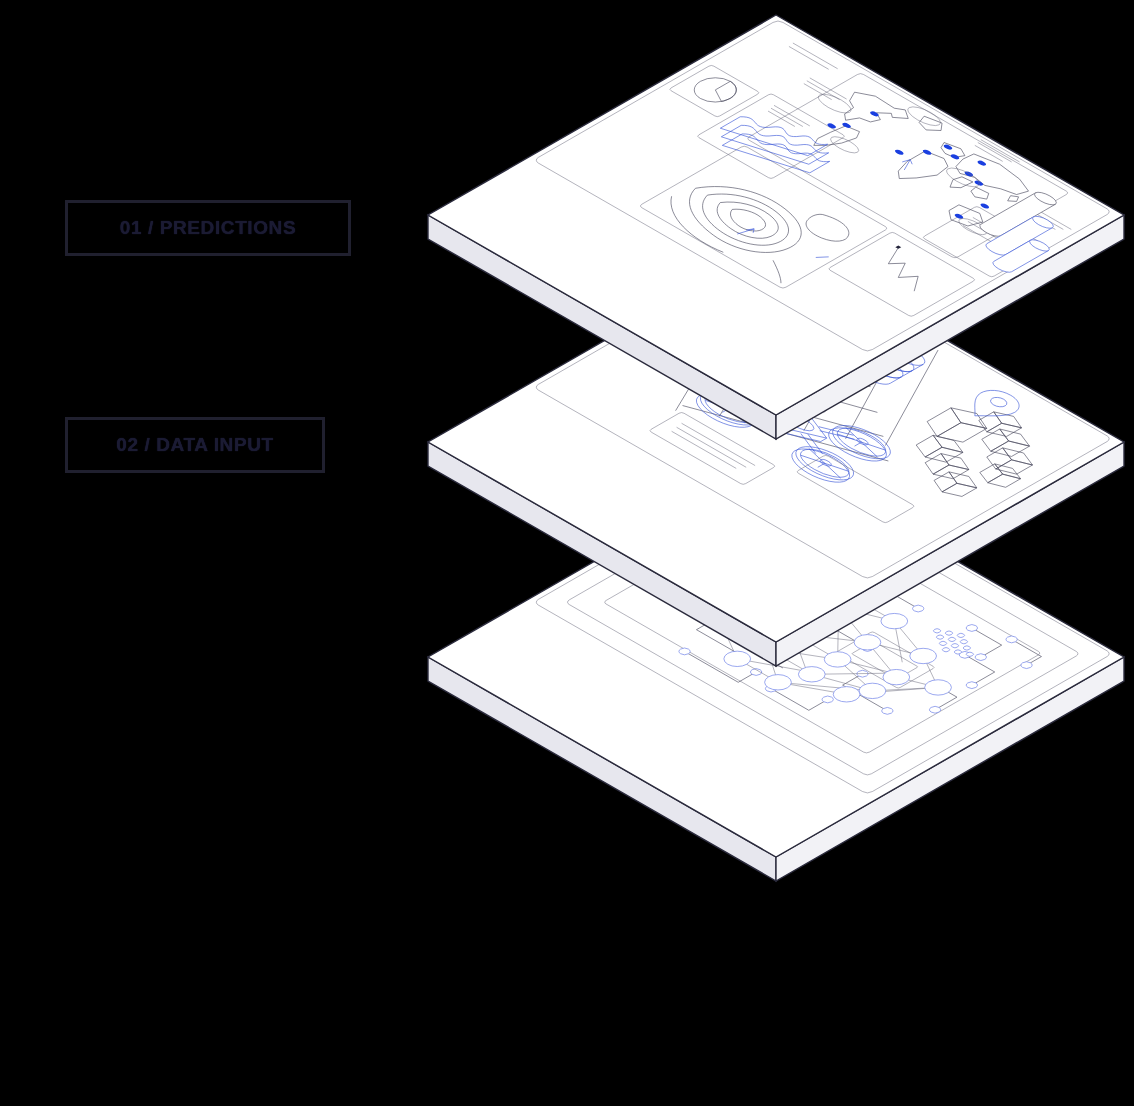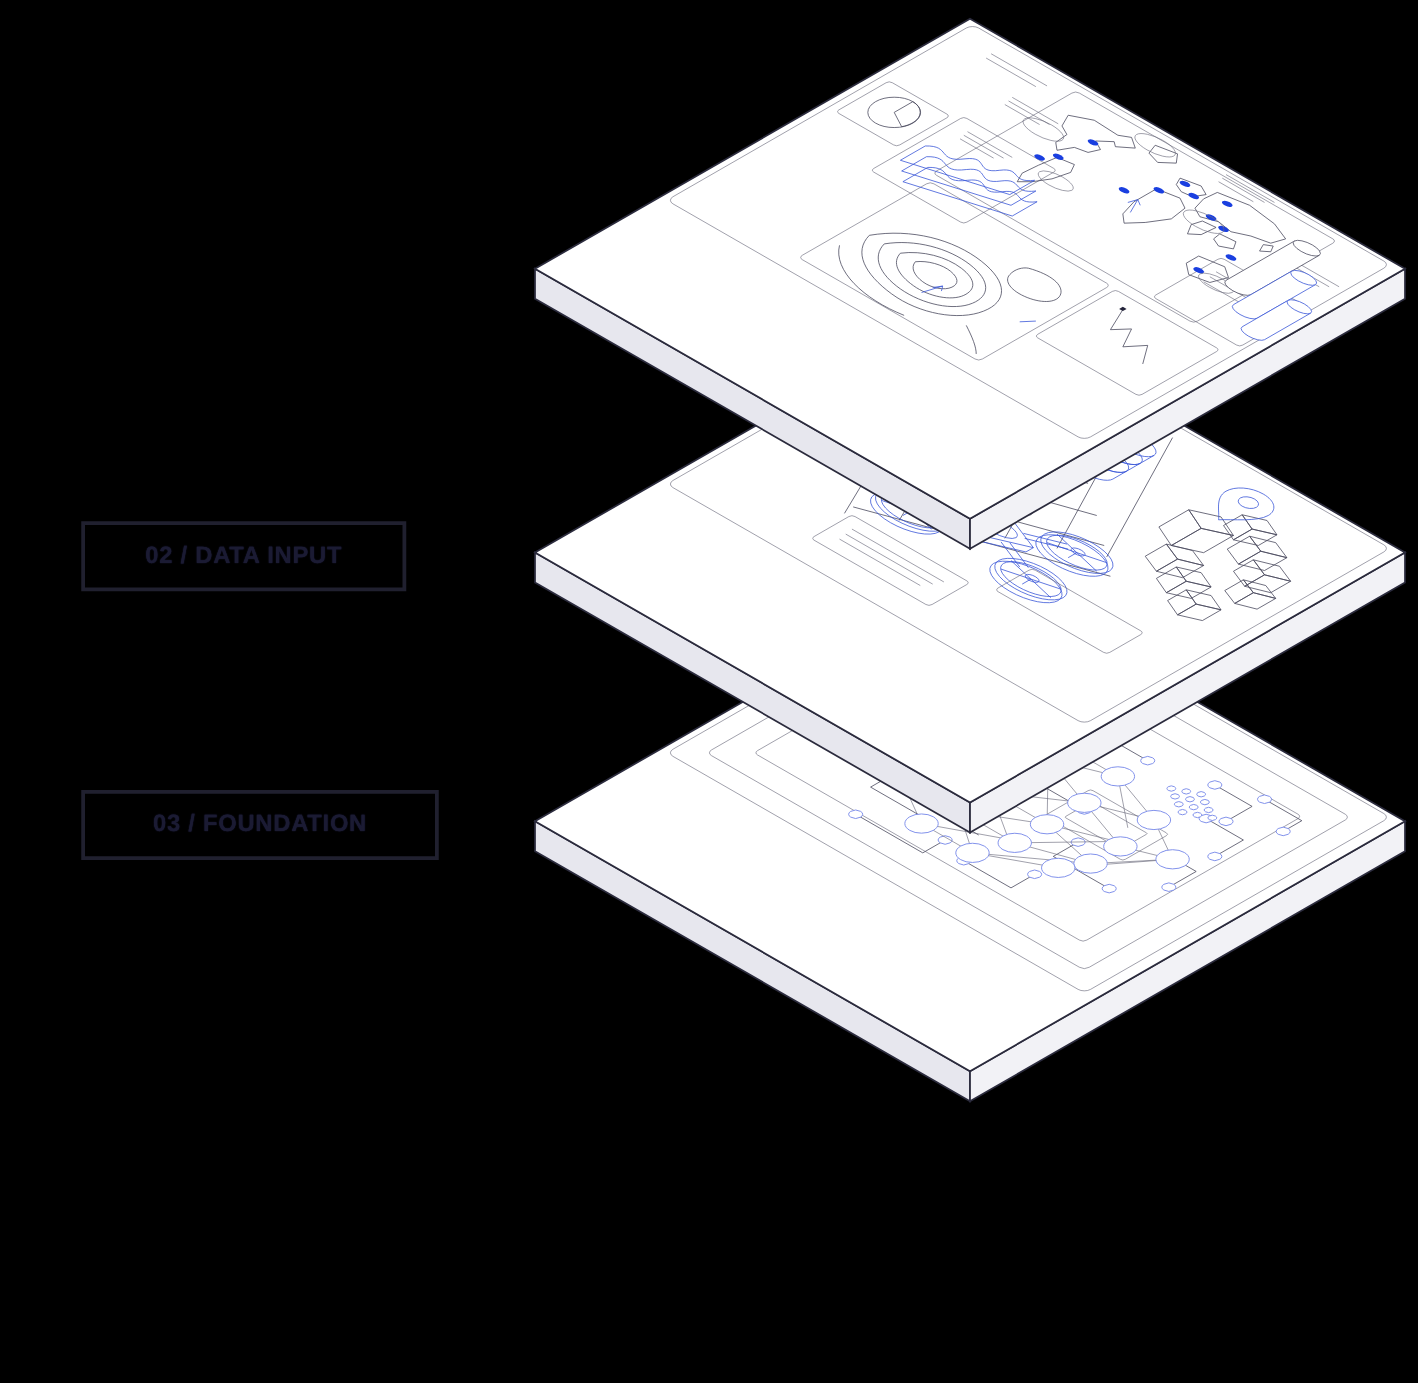--- a/index.html
+++ b/index.html
@@ -28,25 +28,25 @@
   #lbl-2{left:65px;top:417px;width:260px;height:56px;}
   #lbl-3{left:65px;top:632px;width:286px;height:56px;}
 
   svg{display:block;}
 </style>
 </head>
 <body>
 
 <div id="stage">
 
+  <div class="label-box" id="lbl-1">
+    <span class="label-text">01 / PREDICTIONS</span>
+  </div>
   <div class="label-box" id="lbl-2">
     <span class="label-text">02 / DATA INPUT</span>
-  </div>
-  <div class="label-box" id="lbl-3">
-    <span class="label-text">03 / FOUNDATION</span>
   </div>
 
   <svg width="1134" height="1106" viewBox="0 0 1134 1106" style="position:absolute;left:0;top:0;">
     <defs>
       <style>
         .slab-top{fill:#ffffff;stroke:#2b2b3d;stroke-width:1.4;}
         .slab-side{fill:#f2f2f6;stroke:#2b2b3d;stroke-width:1.4;}
         .slab-side-dark{fill:#e7e7ee;stroke:#2b2b3d;stroke-width:1.4;}
         .ln{fill:none;stroke:#4a4a5e;stroke-width:1;}
         .ln-t{fill:none;stroke:#6b6b7d;stroke-width:0.8;}

